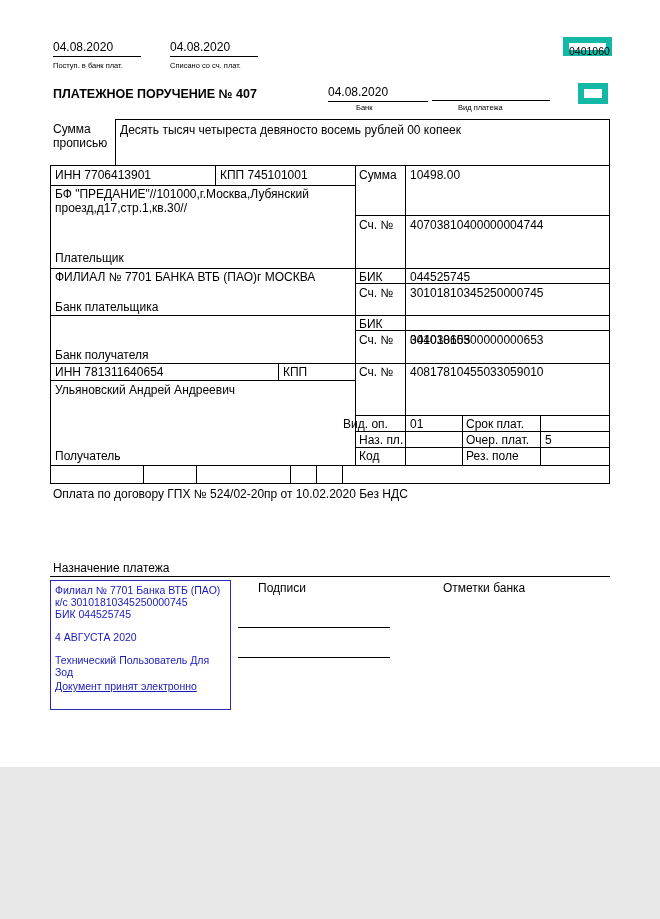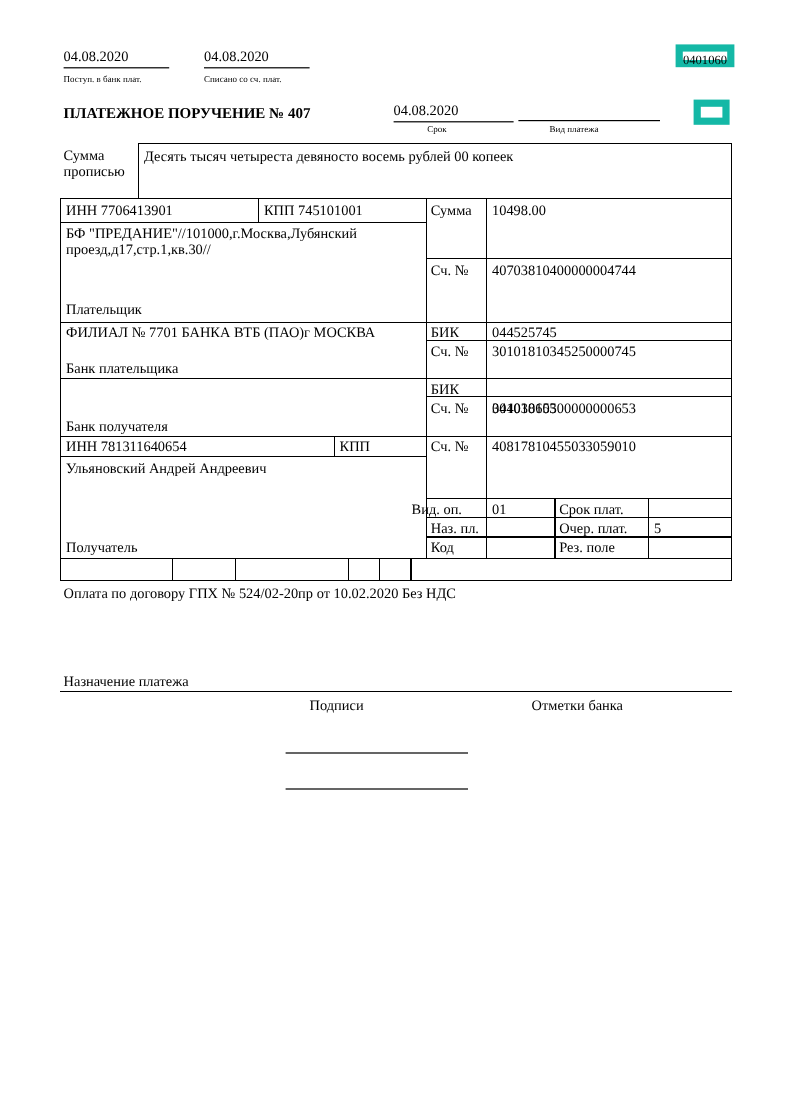--- a/index.html
+++ b/index.html
@@ -1,20 +1,20 @@
 <!DOCTYPE html>
 <html><head>
 <meta charset="utf-8">
 <style>
   * { margin:0; padding:0; box-sizing:border-box; }
   html,body { background:#e8e8e8; }
   .page {
-    position:relative; width:660px; height:919px; margin:0 auto;
+    position:relative; width:660px; height:767px; margin:0 auto;
     background:#ffffff; color:#000;
-    font-family:Liberation Serif, serif; font-size:12px; line-height:1.2;
+    font-family:Liberation Sans, sans-serif; font-size:12px; line-height:1.2;
     overflow:hidden;
     padding-left:24px;
   }
   .t { position:absolute; white-space:nowrap; }
   .wrap { position:absolute; white-space:normal; }
   .tiny { font-size:7.5px; }
   .b { font-weight:bold; }
   .i { font-style:italic; }
   .ul { border-bottom:1px solid #000; padding-bottom:2px; }
   .hline { position:absolute; border-top:1px solid #000; height:0; }
@@ -76,21 +76,21 @@
 
   <div class="t ul" style="left:53px; top:40px; width:88px;">04.08.2020</div>
   <div class="t tiny" style="left:53px; top:61px;">Поступ. в банк плат.</div>
   <div class="t ul" style="left:170px; top:40px; width:88px;">04.08.2020</div>
   <div class="t tiny" style="left:170px; top:61px;">Списано со сч. плат.</div>
   <div class="box ctr" style="left:563px; top:37px; width:49px; height:19px; font-size:10.5px; padding-top:2px;">0401060</div>
 
   <div class="t b" style="left:53px; top:87px; font-size:12.5px;">ПЛАТЕЖНОЕ ПОРУЧЕНИЕ № 407</div>
   <div class="t ul" style="left:328px; top:85px; width:100px;">04.08.2020</div>
   <div class="hline" style="left:432px; top:100px; width:118px;"></div>
-  <div class="t tiny" style="left:356px; top:103px;">Срок</div>
+  <div class="t tiny" style="left:356px; top:103px;">Банк</div>
   <div class="t tiny" style="left:458px; top:103px;">Вид платежа</div>
   <div class="box" style="left:578px; top:83px; width:30px; height:21px;"></div>
 
   <div class="wrap" style="left:53px; top:122px; width:60px;">Сумма прописью</div>
   <div class="t" style="left:120px; top:123px;">Десять тысяч четыреста девяносто восемь рублей 00 копеек</div>
 
   <div class="t" style="left:55px; top:168px;">ИНН 7706413901</div>
   <div class="t" style="left:220px; top:168px;">КПП 745101001</div>
   <div class="t" style="left:359px; top:168px;">Сумма</div>
   <div class="t" style="left:410px; top:168px;">10498.00</div>
@@ -128,15 +128,23 @@
   <div class="t" style="left:55px; top:449px;">Получатель</div>
 
   <div class="t" style="left:53px; top:487px;">Оплата по договору ГПХ № 524/02-20пр от 10.02.2020 Без НДС</div>
   <div class="t" style="left:53px; top:561px;">Назначение платежа</div>
 
   <div class="t" style="left:258px; top:581px;">Подписи</div>
   <div class="t" style="left:443px; top:581px;">Отметки банка</div>
   <div class="hline" style="left:238px; top:627px; width:152px;"></div>
   <div class="hline" style="left:238px; top:657px; width:152px;"></div>
 
+  <div class="stamp-box stamp-blue">
+    <div>Филиал № 7701 Банка ВТБ (ПАО)</div>
+    <div>к/с 30101810345250000745</div>
+    <div>БИК 044525745</div>
+    <div style="margin-top:11px;">4 АВГУСТА 2020</div>
+    <div style="margin-top:11px;">Технический Пользователь Для Зод</div>
+    <div style="margin-top:2px; text-decoration:underline;">Документ принят электронно</div>
+  </div>
 
 
 </div>
 
 </body></html>

